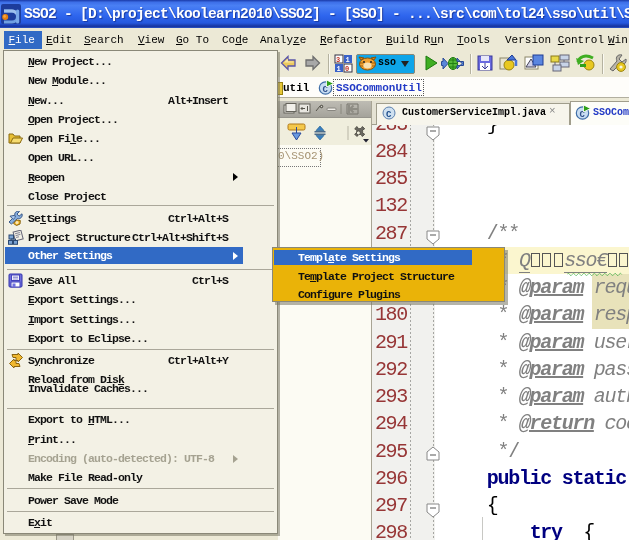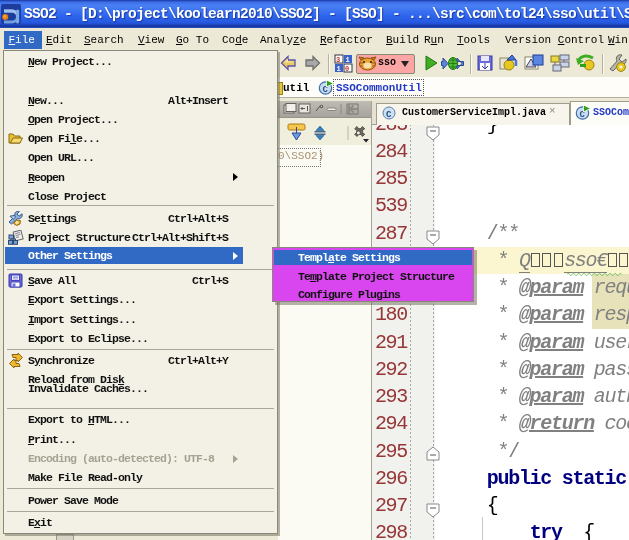--- a/index.html
+++ b/index.html
@@ -9,21 +9,21 @@
  background:linear-gradient(180deg,#1a3aa8 0%,#3d6fe8 8%,#4a80f4 20%,#2f66ee 55%,#2558de 82%,#16339e 94%,#2c55c8 100%);}
 #titletext{left:24px;top:6px;color:#fff;font-weight:bold;font-size:14.5px;letter-spacing:-0.7px;line-height:16px;white-space:pre;text-shadow:1px 1px 1px #1a3aa0;}
 
 #menubar{left:0;top:28px;width:629px;height:22px;background:#ece9d6;}
 .mi{position:absolute;top:3px;height:18px;line-height:18px;font-weight:normal;font-size:11px;color:#000;white-space:pre;}
 #mFile{left:3.5px;top:2.5px;width:33px;padding-left:5px;background:#316ac5;color:#fff;}
 
 #toolbar{left:278px;top:50px;width:351px;height:30px;background:#ece9d6;}
 .tsep{position:absolute;top:54px;width:1px;height:20px;background:#b5b2a0;border-right:1px solid #fbfaf2;}
 .ticon{position:absolute;top:54px;}
-#combo{left:356px;top:54px;width:57px;height:18px;background:#fca5a5;border:1px solid #8a8876;border-radius:2px;}
+#combo{left:356px;top:54px;width:57px;height:18px;background:#0ea5e9;border:1px solid #8a8876;border-radius:2px;}
 #combo span{position:absolute;left:21px;top:2px;font-size:10px;font-weight:bold;}
 
 #crumbs{left:278px;top:77px;width:351px;height:20px;background:#fefdfa;border-bottom:1px solid #b2afa0;}
 #crumbbox{left:333px;top:79px;width:89px;height:15px;border:1px dotted #555;}
 #utiltext{left:283px;top:81px;font-size:11px;font-weight:bold;color:#000;line-height:14px;}
 #ssotext{left:336px;top:81px;font-size:11px;font-weight:bold;color:#2239c5;line-height:14px;}
 
 #pphead{left:278px;top:101px;width:93px;height:16px;background:linear-gradient(180deg,#bebcb4,#a5a39b);border-bottom:1px solid #96948c;}
 #pptools{left:278px;top:118px;width:93px;height:27px;background:#f0eedd;}
 #ppbody{left:278px;top:145px;width:93px;height:395px;background:#fcfbf3;}
@@ -56,21 +56,21 @@
 .fmi .lbl{position:absolute;left:23px;top:0;}
 .fmi .sc{position:absolute;right:15px;top:0;}
 .fmi.dis{color:#a5a291;text-align:right;}
 .fsep{position:absolute;left:3px;width:267px;height:1px;background:#aaa79a;}
 .hl{background:#316ac5;color:#fff !important;}
 .arr{position:absolute;right:5px;top:5.5px;width:0;height:0;border-left:5px solid #000;border-top:4px solid transparent;border-bottom:4px solid transparent;}
 .hl .arr{border-left-color:#fff;}
 .dis .arr{border-left-color:#a5a291;}
 .micon{position:absolute;left:3px;top:2px;}
 
-#smenu{left:272px;top:247px;width:200px;height:53px;background:#d946ef;border:1px solid #8a8878;box-shadow:3px 3px 0 rgba(120,118,100,0.55);}
+#smenu{left:272px;top:247px;width:200px;height:53px;background:#eab308;border:1px solid #8a8878;box-shadow:3px 3px 0 rgba(120,118,100,0.55);padding-left:31px;}
 .smi{position:absolute;left:1px;width:198px;height:15.5px;line-height:15.5px;font-size:11.5px;letter-spacing:-0.9px;font-weight:bold;color:#111;white-space:pre;}
 .smi .lbl{position:absolute;left:24px;top:0;}
 u{text-decoration:underline;}
 </style></head>
 <body>
 <div class="abs" id="title"></div>
 <svg class="abs" style="left:1px;top:4px" width="20" height="20" viewBox="0 0 20 20">
  <rect x="0" y="0" width="20" height="20" rx="2" fill="#1d3c9c"></rect>
  <path d="M3 5.5 h8 a7 7 0 0 1 0 14 h-8 v-3 h8 a4 4 0 0 0 0 -8 h-8 z" fill="#6f9fe2"></path>
  <path d="M3 5.5 h8 a7 7 0 0 1 6 3.5 l-2.5 1.5 a4 4 0 0 0 -3.5 -2 h-8 z" fill="#9dc0ee"></path>
@@ -225,21 +225,21 @@
 <div class="abs" id="gutter"></div>
 <div class="abs" id="gut1"></div>
 <div class="abs" id="gut2"></div>
 <div class="abs" id="band288"></div>
 <div class="tanbox" style="top:274px"></div>
 <div class="tanbox" style="top:301.25px"></div>
 
 <div class="lnum" style="top:110.5px">283</div>
 <div class="lnum" style="top:137.75px">284</div>
 <div class="lnum" style="top:165px">285</div>
-<div class="lnum" style="top:192.25px">539</div>
+<div class="lnum" style="top:192.25px">132</div>
 <div class="lnum" style="top:219.5px">287</div>
 <div class="lnum" style="top:246.75px">288</div>
 <div class="lnum" style="top:274px">289</div>
 <div class="lnum" style="top:301.25px">180</div>
 <div class="lnum" style="top:328.5px">291</div>
 <div class="lnum" style="top:355.75px">292</div>
 <div class="lnum" style="top:383px">293</div>
 <div class="lnum" style="top:410.25px">294</div>
 <div class="lnum" style="top:437.5px">295</div>
 <div class="lnum" style="top:464.75px">296</div>
@@ -296,20 +296,21 @@
     <circle cx="7.5" cy="9" r="6.2" fill="#c8ddf2" stroke="#3f6ea8" stroke-width="1.2"></circle>
     <text x="4.5" y="12.5" font-size="9" font-weight="bold" fill="#30508a">C</text>
     <path d="M8.5 1 L15.5 4.5 L8.5 8 Z" fill="#2fa018" stroke="#fff" stroke-width="0.8"></path>
   </svg>
 <div class="abs" id="tab2text">SSOCom</div>
 
 <div class="abs" style="left:56px;top:534px;width:16px;height:6px;background:#d6d3c6;border:1px solid #9a9788;border-bottom:none"></div>
 
 <div class="abs" id="fmenu">
  <div class="fmi" style="top:0.5px"><span class="lbl"><u>N</u>ew Project...</span></div>
+ <div class="fmi" style="top:20px"><span class="lbl">New <u>M</u>odule...</span></div>
  <div class="fmi" style="top:39.5px"><span class="lbl"><u>N</u>ew...</span><span class="sc">Alt+Insert</span></div>
  <div class="fmi" style="top:59px"><span class="lbl"><u>O</u>pen Project...</span></div>
  <div class="fmi" style="top:78px"><span class="lbl">Open Fi<u>l</u>e...</span>
   <svg class="micon" width="15" height="14" viewBox="0 0 15 14">
         <path d="M1 12 L1 3 L5 3 L6.5 5 L12 5 L12 12 Z" fill="#e8c035" stroke="#8a6a10"></path>
         <path d="M2.5 12 L5 7 L14.5 7 L12 12 Z" fill="#f6dc70" stroke="#8a6a10"></path>
       </svg></div>
  <div class="fmi" style="top:97px"><span class="lbl">Open URL...</span></div>
  <div class="fmi" style="top:116.5px"><span class="lbl"><u>R</u>eopen</span><span class="arr"></span></div>
  <div class="fmi" style="top:136px"><span class="lbl">Close Pro<u>j</u>ect</span></div>

